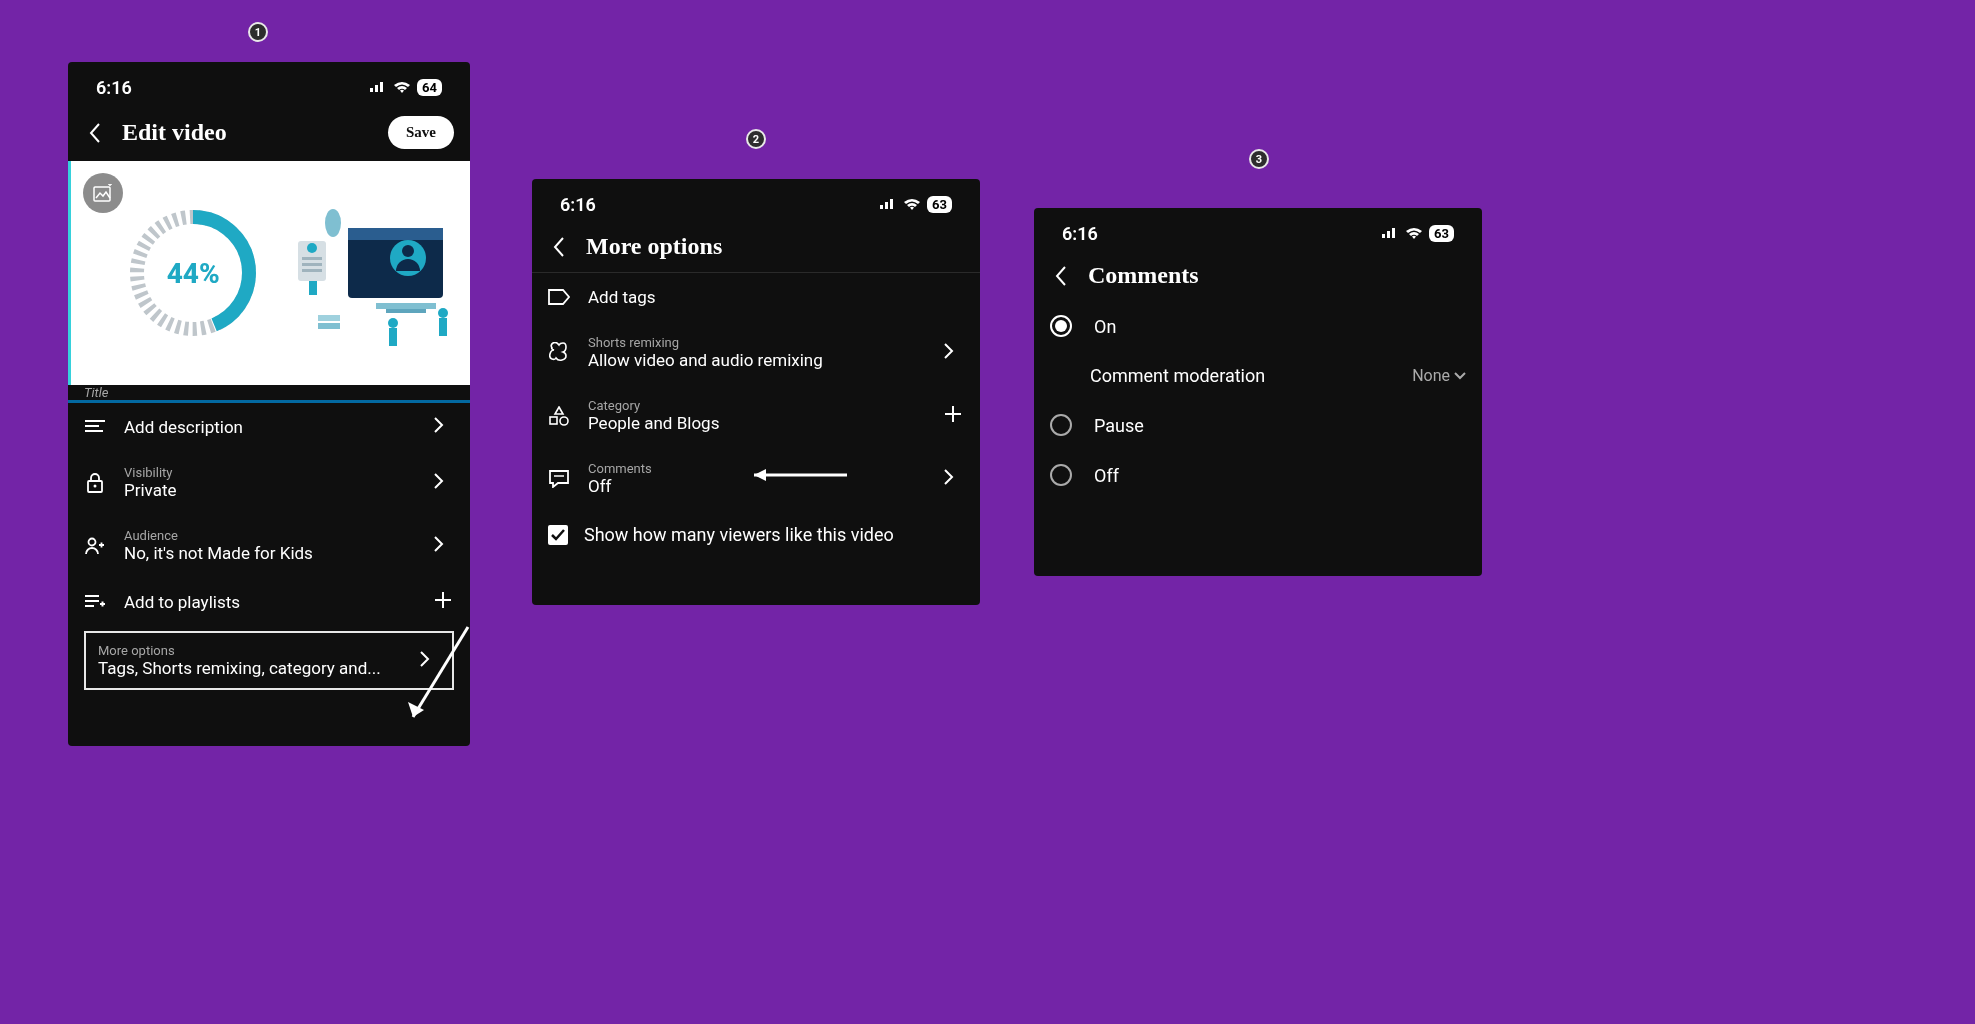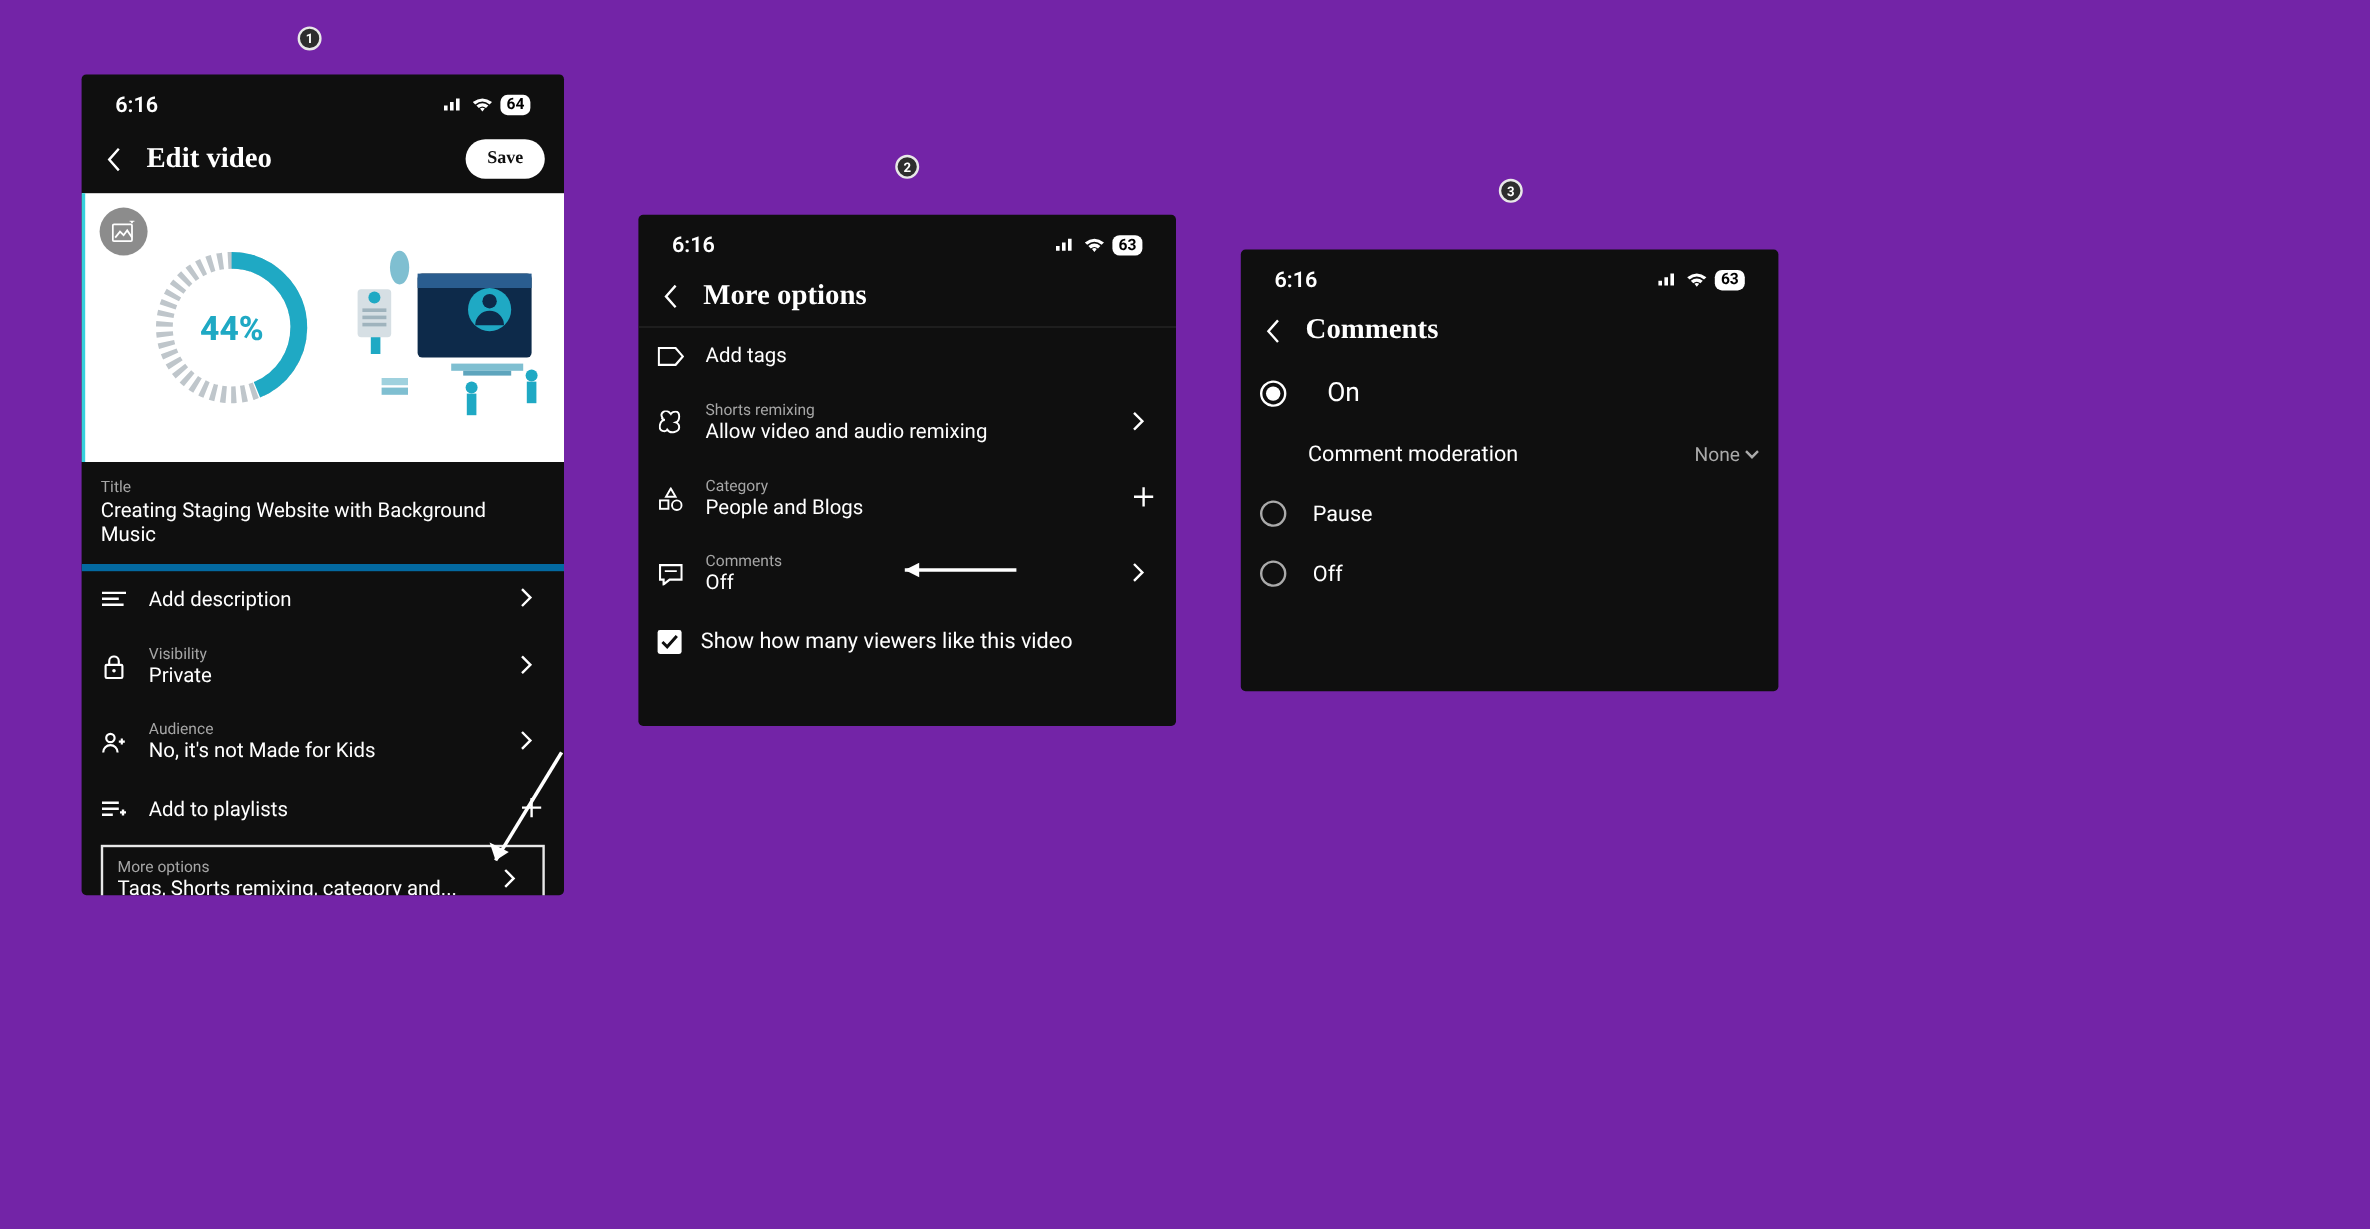--- a/index.html
+++ b/index.html
@@ -89,22 +89,23 @@
     position: relative;
     width: 140px; height: 140px;
   }
   .donut-pct {
     position:absolute; inset:0;
     display:flex; align-items:center; justify-content:center;
     font-size: 28px; font-weight: 800; color: #1fa9c4;
   }
 
   .title-block {
-    padding: 14px 16px;
-    border-bottom: 6px solid #0369a1;
+    padding: 0 16px;
+    border-bottom: 3px solid #0369a1;
+    font-style: italic;
   }
   .label-sm { font-size: 13px; color: #a6a6a6; }
   .title-val { font-size: 17px; color: #fff; margin-top: 2px; }
 
   .row {
     display:flex; align-items:center; gap:18px;
     padding: 14px 16px;
     position: relative;
   }
   .row-icon { width: 22px; display:flex; align-items:center; justify-content:center; flex-shrink:0; color:#fff; }
@@ -211,21 +212,20 @@
       <rect x="14" y="64" width="20" height="3" fill="#9fb3bd"></rect>
       <rect x="14" y="70" width="20" height="3" fill="#9fb3bd"></rect>
       <rect x="14" y="76" width="20" height="3" fill="#9fb3bd"></rect>
       <rect x="30" y="130" width="22" height="6" fill="#7fbfd1"></rect>
       <rect x="30" y="122" width="22" height="6" fill="#9fd1de"></rect>
     </svg>
   </div>
 
   <div class="title-block">
     <div class="label-sm">Title</div>
-    <div class="title-val">Creating Staging Website with Background Music</div>
   </div>
 
   <div class="row">
     <span class="row-icon">
       <svg width="20" height="14">
           <path d="M0 1h20M0 6h14M0 11h18" stroke="#fff" stroke-width="2"></path>
         </svg>
     </span>
     <div class="row-body">
         <div class="row-val">Add description</div>
@@ -437,21 +437,21 @@
           <path d="M10 1L2 10l8 9" stroke="#fff" stroke-width="2" fill="none"></path>
         </svg>
     </span>
     <span class="header-title">Comments</span>
   </div>
 
   <div class="row" style="gap:22px;">
     <span class="radio-outer sel">
         <span class="radio-inner"></span>
       </span>
-    <span class="row-val" style="font-size:22px;margin-left:12px;">On</span>
+    <span class="row-val" style="font-size:18px;">On</span>
   </div>
 
   <div class="mod-row">
     <span class="row-val" style="font-size:18px;">Comment moderation</span>
     <span class="mod-val">
       <span>None</span>
       <svg width="12" height="8">
           <path d="M1 1l5 5 5-5" stroke="#aaa" stroke-width="2" fill="none"></path>
         </svg>
     </span>

